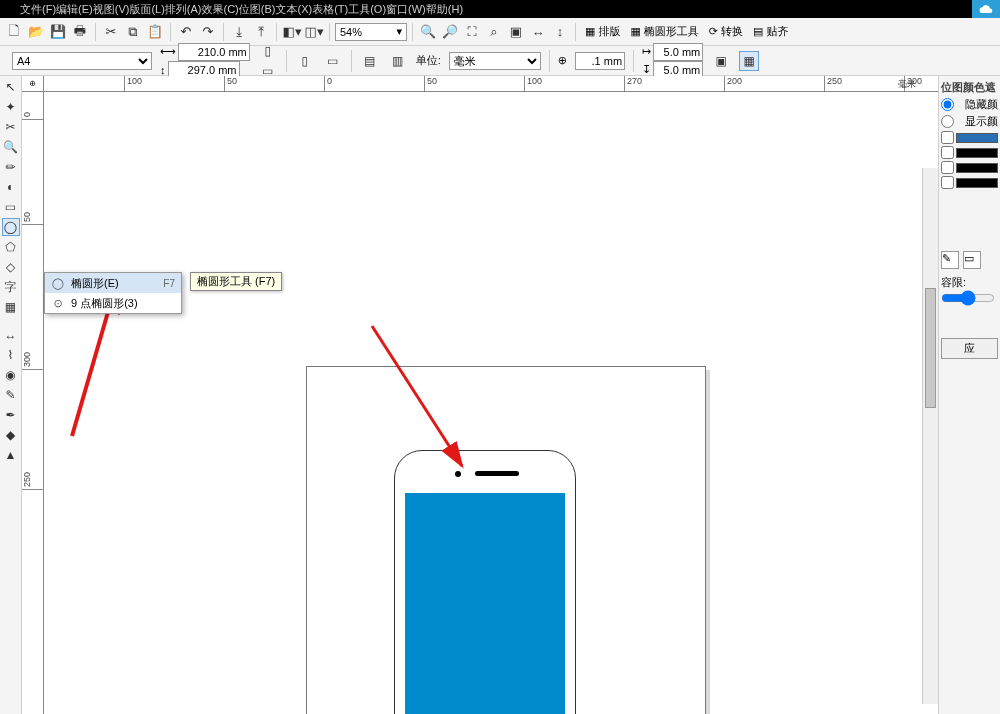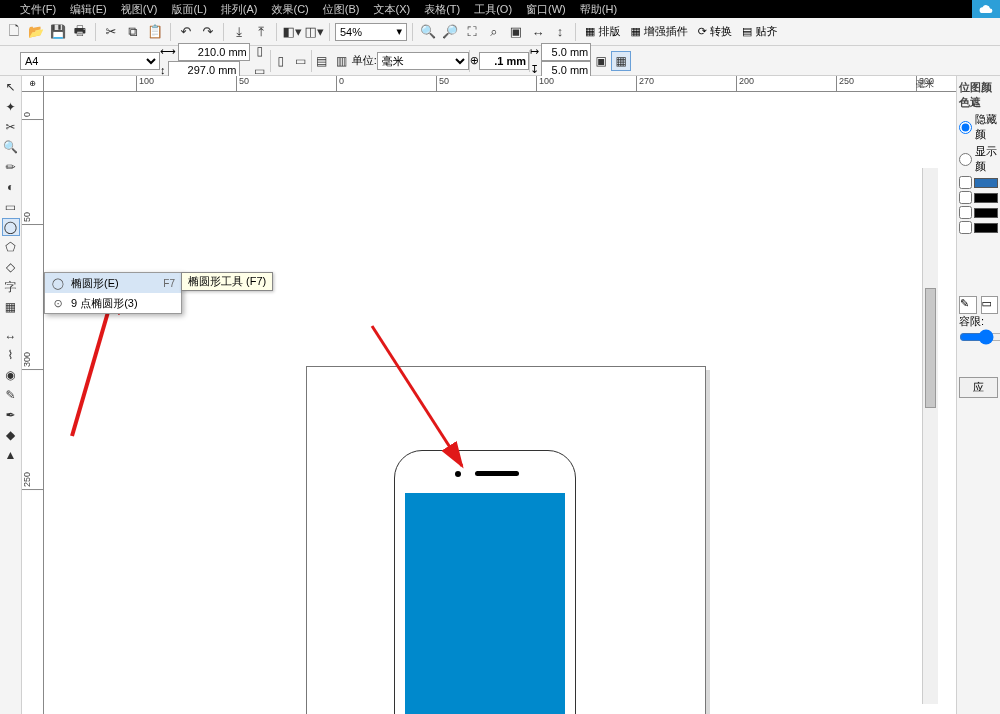--- a/index.html
+++ b/index.html
@@ -1,67 +1,67 @@
 <!DOCTYPE html>
 <html><head>
 <meta charset="utf-8">
 <style>
   * { box-sizing: border-box; margin: 0; padding: 0; font-family: "Microsoft YaHei", SimSun, sans-serif; }
   body { background: #fff; width: 1000px; height: 714px; overflow: hidden; position: relative; font-size: 11px; }
 
-  .menubar { background: #000; color: #ccc; height: 18px; display: flex; align-items: center; padding-left: 20px; gap: 14px; }
+  .menubar { background: #000; color: #ccc; height: 18px; display: flex; align-items: center; padding-left: 20px; }
   .menubar span { cursor: pointer; }
   .menubar .right-icon { position: absolute; right: 0; top: 0; width: 28px; height: 18px; background: #2c9fd8; display:flex; align-items:center; justify-content:center; }
 
   .toolbar1 { background: #f4f4f4; border-bottom: 1px solid #d0d0d0; height: 28px; display: flex; align-items: center; padding: 0 4px; gap: 2px; }
   .toolbar1 .tbtn { width: 20px; height: 20px; display:flex; align-items:center; justify-content:center; border: 1px solid transparent; font-size: 13px; color:#333; }
   .toolbar1 .sep { width:1px; height:18px; background:#ccc; margin:0 3px; }
   .toolbar1 .zoom { width:72px; height:18px; border:1px solid #999; background:#fff; font-size:11px; padding:0 4px; display:flex; align-items:center; justify-content:space-between;}
   .toolbar1 .txtbtn { display:flex; align-items:center; gap:3px; padding:0 4px; height:20px; }
 
-  .toolbar2 { background: #f4f4f4; border-bottom: 1px solid #d0d0d0; height: 30px; display: flex; align-items: center; padding: 0 20px; gap: 0; }
+  .toolbar2 { background: #f4f4f4; border-bottom: 1px solid #d0d0d0; height: 30px; display: flex; align-items: center; padding: 0 12px; gap: 8px; }
   .toolbar2 select, .toolbar2 input { border:1px solid #999; background:#fff; font-size:11px; height:18px; }
   .toolbar2 .paper-select { width: 140px; }
   .toolbar2 .dim-input { width: 72px; text-align:right; padding-right:2px;}
   .toolbar2 .stack { display:flex; flex-direction:column; gap:0px; }
   .toolbar2 .row2 { display:flex; align-items:center; gap:2px; }
   .toolbar2 .tbtn { width: 20px; height: 20px; display:flex; align-items:center; justify-content:center; border: 1px solid transparent; font-size: 12px; color:#333;}
   .unit-sel { width:92px; }
 
   .workspace { position: absolute; top: 76px; left: 0; right: 0; bottom: 0; display:flex; }
   .tool-palette { width: 22px; background: #f4f4f4; border-right: 1px solid #d0d0d0; display:flex; flex-direction:column; align-items:center; padding-top:2px; gap:2px;}
   .tool-palette .tool { width: 18px; height: 18px; display:flex; align-items:center; justify-content:center; font-size:12px; color:#333; border:1px solid transparent;}
   .tool-palette .tool.active { border-color:#6aa0d8; background:#dbe8f7;}
 
   .canvas-area { flex:1; position:relative; background:#fff; overflow:hidden;}
   .ruler-h { position:absolute; top:0; left:22px; right:0; height:16px; background:#fff; border-bottom:1px solid #888; font-size:9px; color:#444;}
-  .ruler-h .tick { position:absolute; top:0; height:16px; border-left:1px solid #888; padding-left:2px;margin-left:12px;}
+  .ruler-h .tick { position:absolute; top:0; height:16px; border-left:1px solid #888; padding-left:2px;}
   .ruler-v { position:absolute; top:16px; left:0; width:22px; bottom:0; background:#fff; border-right:1px solid #888;}
   .ruler-v .tick { position:absolute; left:0; width:22px; border-top:1px solid #888; font-size:9px; color:#444; writing-mode: vertical-rl; text-orientation: mixed; transform: rotate(180deg); padding-top:2px;}
   .ruler-origin { position:absolute; top:0; left:0; width:22px; height:16px; background:#fff; border-right:1px solid #888; border-bottom:1px solid #888; display:flex; align-items:center; justify-content:center; font-size:8px;}
 
   .ruler-unit-label { position:absolute; top:2px; right:22px; font-size:9px; color:#333;}
   .page { position:absolute; left:284px; top:290px; width:400px; height:600px; background:#fff; border:1px solid #777; box-shadow: 4px 4px 0 rgba(0,0,0,0.15);}
 
   .phone { position:absolute; left:372px; top:374px; width:182px; height:360px; border:1px solid #333; border-radius:28px; background:#fff;}
   .phone .camera { position:absolute; top:20px; left:60px; width:6px; height:6px; border-radius:50%; background:#000;}
   .phone .speaker { position:absolute; top:20px; left:80px; width:44px; height:5px; border-radius:3px; background:#000;}
   .phone .screen { position:absolute; top:42px; left:10px; right:10px; height:290px; background:#0089cc;}
 
   .flyout { position:absolute; left:22px; top:196px; width:138px; background:#fff; border:1px solid #9a9a9a; box-shadow:2px 2px 5px rgba(0,0,0,0.3); z-index:10;}
   .flyout .item { display:flex; align-items:center; height:20px; padding:0 6px; gap:6px; font-size:11px;}
   .flyout .item.hi { background:#d6e5f5;}
   .flyout .item .icon { width:14px; text-align:center; color:#555;}
   .flyout .item .sc { margin-left:auto; color:#666; font-size:10px;}
 
-  .tooltip { position:absolute; left:159px; top:196px; background:#ffffe8; border:1px solid #888; padding:1px 6px; font-size:11px; box-shadow:1px 1px 3px rgba(0,0,0,0.25); z-index:10;}
-
-  .right-panel { width:44px; background:#f4f4f4; border-left:1px solid #d0d0d0; position:relative; padding:4px 2px; font-size:11px;}
+  .tooltip { position:absolute; left:168px; top:196px; background:#ffffe8; border:1px solid #888; padding:1px 6px; font-size:11px; box-shadow:1px 1px 3px rgba(0,0,0,0.25); z-index:10;}
+
+  .right-panel { width:62px; background:#f4f4f4; border-left:1px solid #d0d0d0; position:relative; padding:4px 2px; font-size:11px;}
   .right-panel .title { font-weight:bold; font-size:11px; color:#444;}
-  .right-panel .radio { display:flex; align-items:center; gap:3px; margin-top:2px;}
+  .right-panel .radio { display:flex; align-items:center; gap:11px; margin-top:2px;}
   .right-panel .swatch-row { display:flex; align-items:center; gap:2px; margin-top:2px;}
   .right-panel .swatch { width:46px; height:10px; border:1px solid #555;}
   .right-panel .btn-row { display:flex; gap:4px; margin-top:62px;}
   .right-panel .smallbtn { width:18px; height:18px; border:1px solid #999; background:#fff;}
   .right-panel .apply { margin-top:30px; border:1px solid #999; background:#f0f0f0; text-align:center; padding:2px 0;}
 
   .vscrollbar { position:absolute; right:62px; top:92px; bottom:10px; width:16px; background:#f0f0f0; border-left:1px solid #ccc;}
   .vscrollbar .thumb { position:absolute; left:2px; right:2px; top:120px; height:120px; background:#c8c8c8; border:1px solid #999;}
 
   svg.arrow { position:absolute; z-index:8; pointer-events:none;}
@@ -122,21 +122,21 @@
   <div class="tbtn">▣</div>
   <div class="tbtn">↔</div>
   <div class="tbtn">↕</div>
   <div class="sep"></div>
   <div class="txtbtn">
       <span>▦</span>
       <span>排版</span>
     </div>
   <div class="txtbtn">
       <span>▦</span>
-      <span>增强插件</span>
+      <span>椭圆形工具</span>
     </div>
   <div class="txtbtn">
       <span>⟳</span>
       <span>转换</span>
     </div>
   <div class="txtbtn">
       <span>▤</span>
       <span>贴齐</span>
     </div>
 </div>
@@ -162,21 +162,21 @@
   <div class="sep" style="width:1px;height:22px;background:#ccc;"></div>
   <div class="tbtn">▯</div>
   <div class="tbtn">▭</div>
   <div class="sep" style="width:1px;height:22px;background:#ccc;"></div>
   <div class="tbtn">▤</div>
   <div class="tbtn">▥</div>
   <span>单位:</span>
   <select class="unit-sel"><option>毫米</option></select>
   <div class="sep" style="width:1px;height:22px;background:#ccc;"></div>
   <span>⊕</span>
-  <input class="dim-input" style="width: 50px; font-weight: bold;" value=".1 mm">
+  <input class="dim-input" style="width: 50px;" value=".1 mm">
   <div class="sep" style="width:1px;height:22px;background:#ccc;"></div>
   <div class="stack">
     <div class="row2">
         <span>↦</span>
         <input class="dim-input" style="width: 50px;" value="5.0 mm">
       </div>
     <div class="row2">
         <span>↧</span>
         <input class="dim-input" style="width: 50px;" value="5.0 mm">
       </div>
@@ -298,18 +298,18 @@
         <div class="swatch" style="background:#000"></div>
       </div>
     <div class="swatch-row">
         <input type="checkbox" style="">
         <div class="swatch" style="background:#000"></div>
       </div>
     <div class="btn-row">
       <div class="smallbtn">✎</div>
       <div class="smallbtn">▭</div>
     </div>
-    <div style="margin-top:0">容限:</div>
+    <div style="margin-top:6px">容限:</div>
     <input type="range" style="width: 54px;" value="50">
     <div class="apply">应</div>
   </div>
 
 </div>
 
 </body></html>

